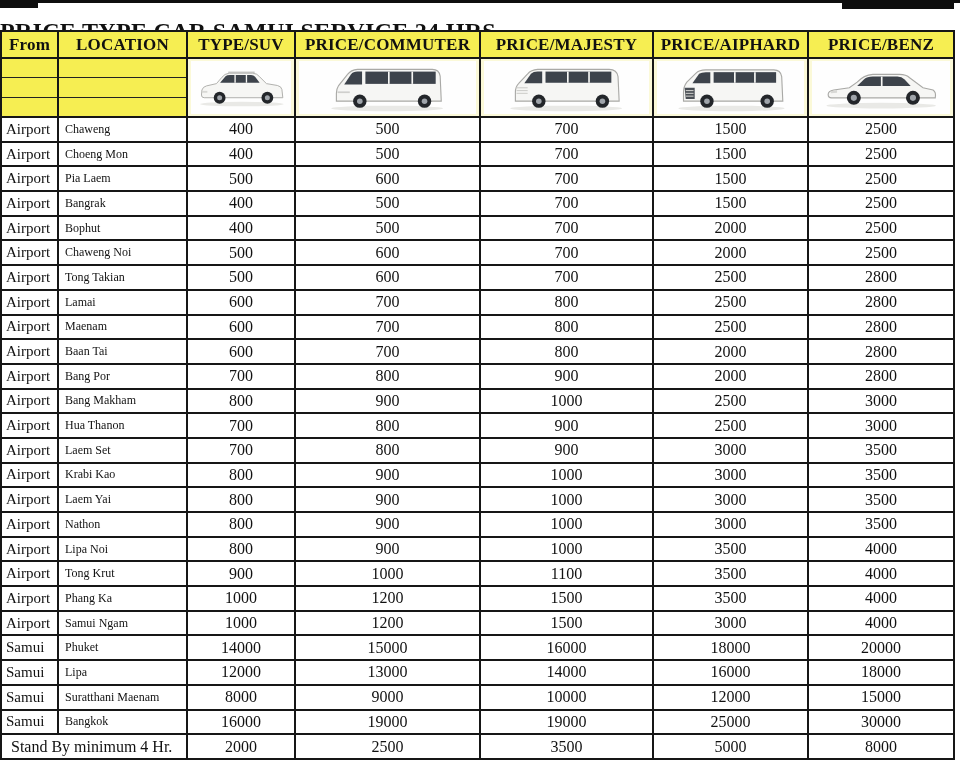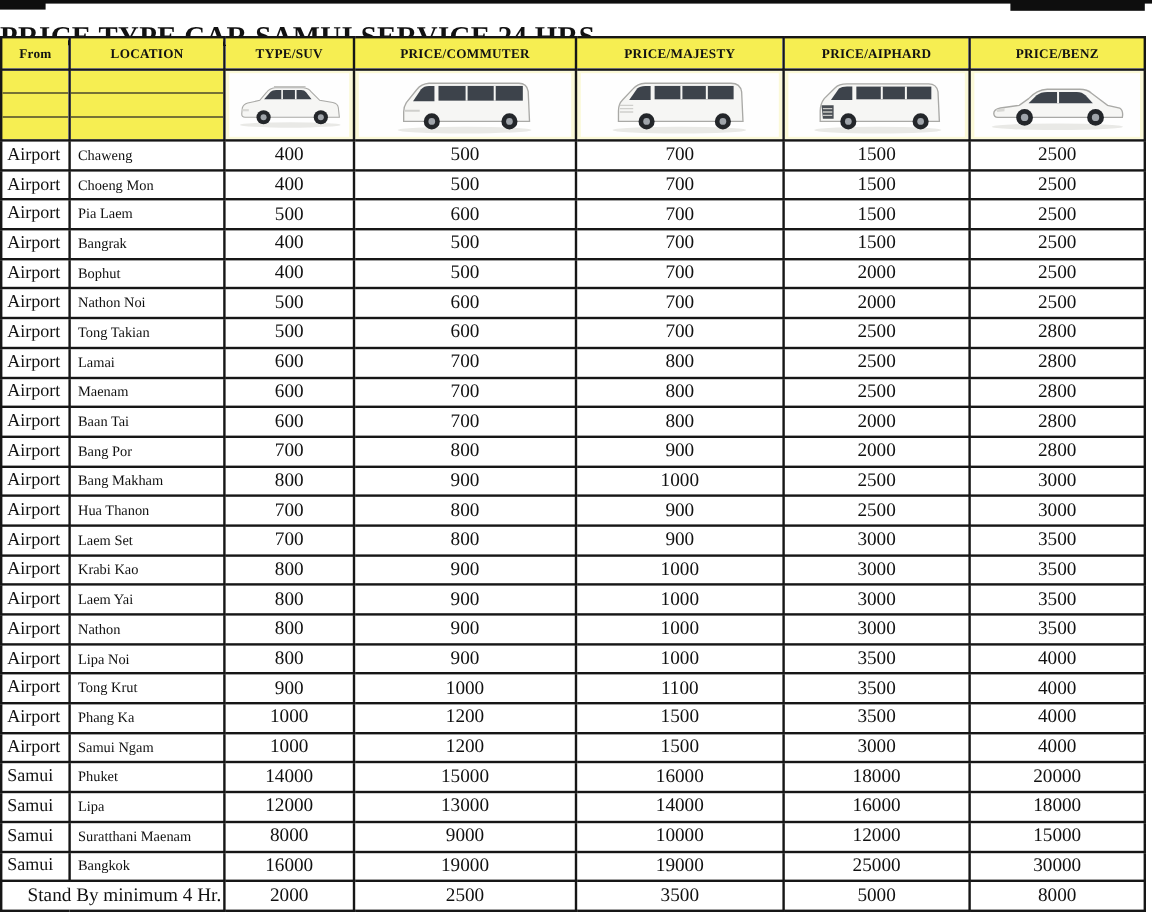--- a/index.html
+++ b/index.html
@@ -21,39 +21,39 @@
     white-space:nowrap;
   }
   .tablewrap{position:absolute;top:30px;left:0;width:953px;height:730px;}
   table{
     width:100%;height:100%;
     border-collapse:collapse;table-layout:fixed;
   }
   th,td{border:2px solid #161616;padding:0;overflow:hidden;}
   th{
     background:#f6ee52;
-    font-size:11px;font-weight:bold;
+    font-size:17px;font-weight:bold;
     height:25px;text-align:center;
     letter-spacing:.2px;
   }
   tr.image-row{height:59px;}
   td.sub{background:#f6ee52;}
   .subwrap{display:flex;flex-direction:column;height:57px;}
   .subcell{flex:1;border-bottom:1px solid #222;}
   .subcell:last-child{border-bottom:none;}
   td.car-cell{background:#fbf9d8;vertical-align:middle;}
   .photo{
     height:53px;margin:2px 3px;background:#fefefe;
     display:flex;align-items:center;justify-content:center;
   }
   .photo svg{height:100%;max-width:100%;}
   td.from-cell{font-size:15px;padding-left:4px;white-space:nowrap;}
   td.loc-cell{font-size:12px;padding-left:6px;white-space:nowrap;}
   td.price-cell{text-align:center;font-size:16px;}
-  td.standby-label{font-size:16px;padding-left:21px;white-space:nowrap;}
+  td.standby-label{font-size:16px;padding-left:9px;white-space:nowrap;}
 </style>
 </head>
 <body>
 
 <div class="page">
 
   <div class="artifact top-line"></div>
   <div class="artifact top-left"></div>
   <div class="artifact top-right"></div>
 
@@ -226,21 +226,21 @@
             <td class="from-cell">Airport</td>
             <td class="loc-cell">Bophut</td>
             <td class="price-cell">400</td>
             <td class="price-cell">500</td>
             <td class="price-cell">700</td>
             <td class="price-cell">2000</td>
             <td class="price-cell">2500</td>
           </tr>
           <tr>
             <td class="from-cell">Airport</td>
-            <td class="loc-cell">Nathon Noi</td>
+            <td class="loc-cell">Chaweng Noi</td>
             <td class="price-cell">500</td>
             <td class="price-cell">600</td>
             <td class="price-cell">700</td>
             <td class="price-cell">2000</td>
             <td class="price-cell">2500</td>
           </tr>
           <tr>
             <td class="from-cell">Airport</td>
             <td class="loc-cell">Tong Takian</td>
             <td class="price-cell">500</td>

